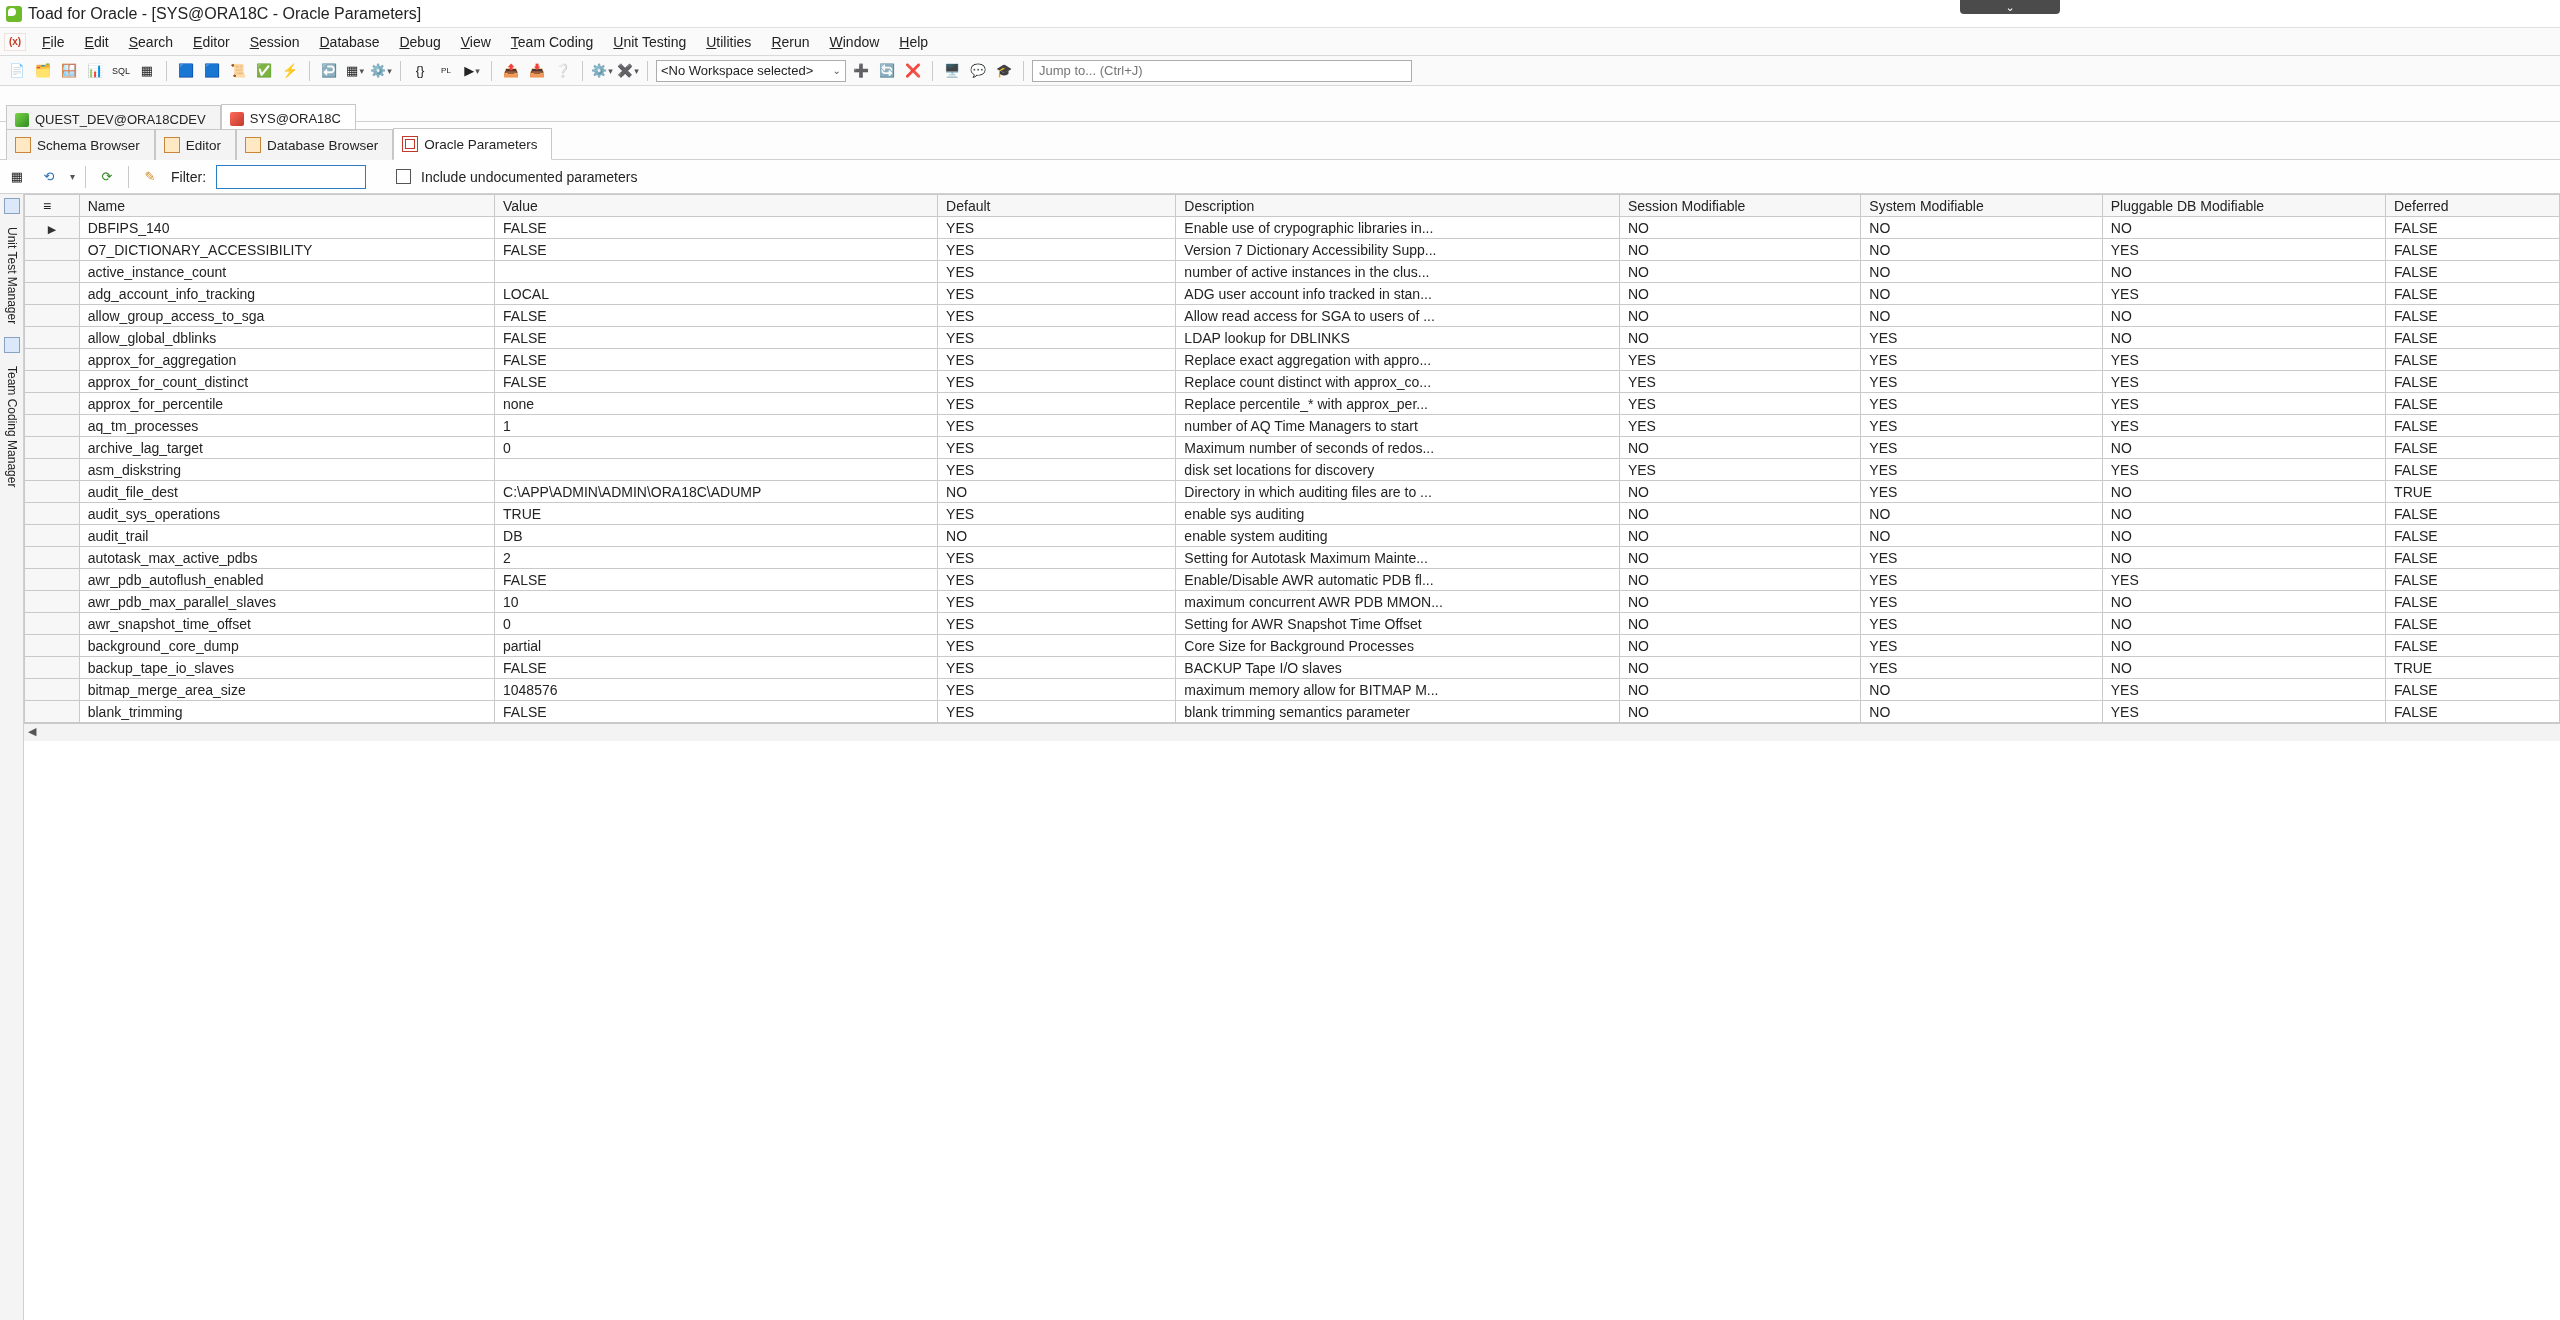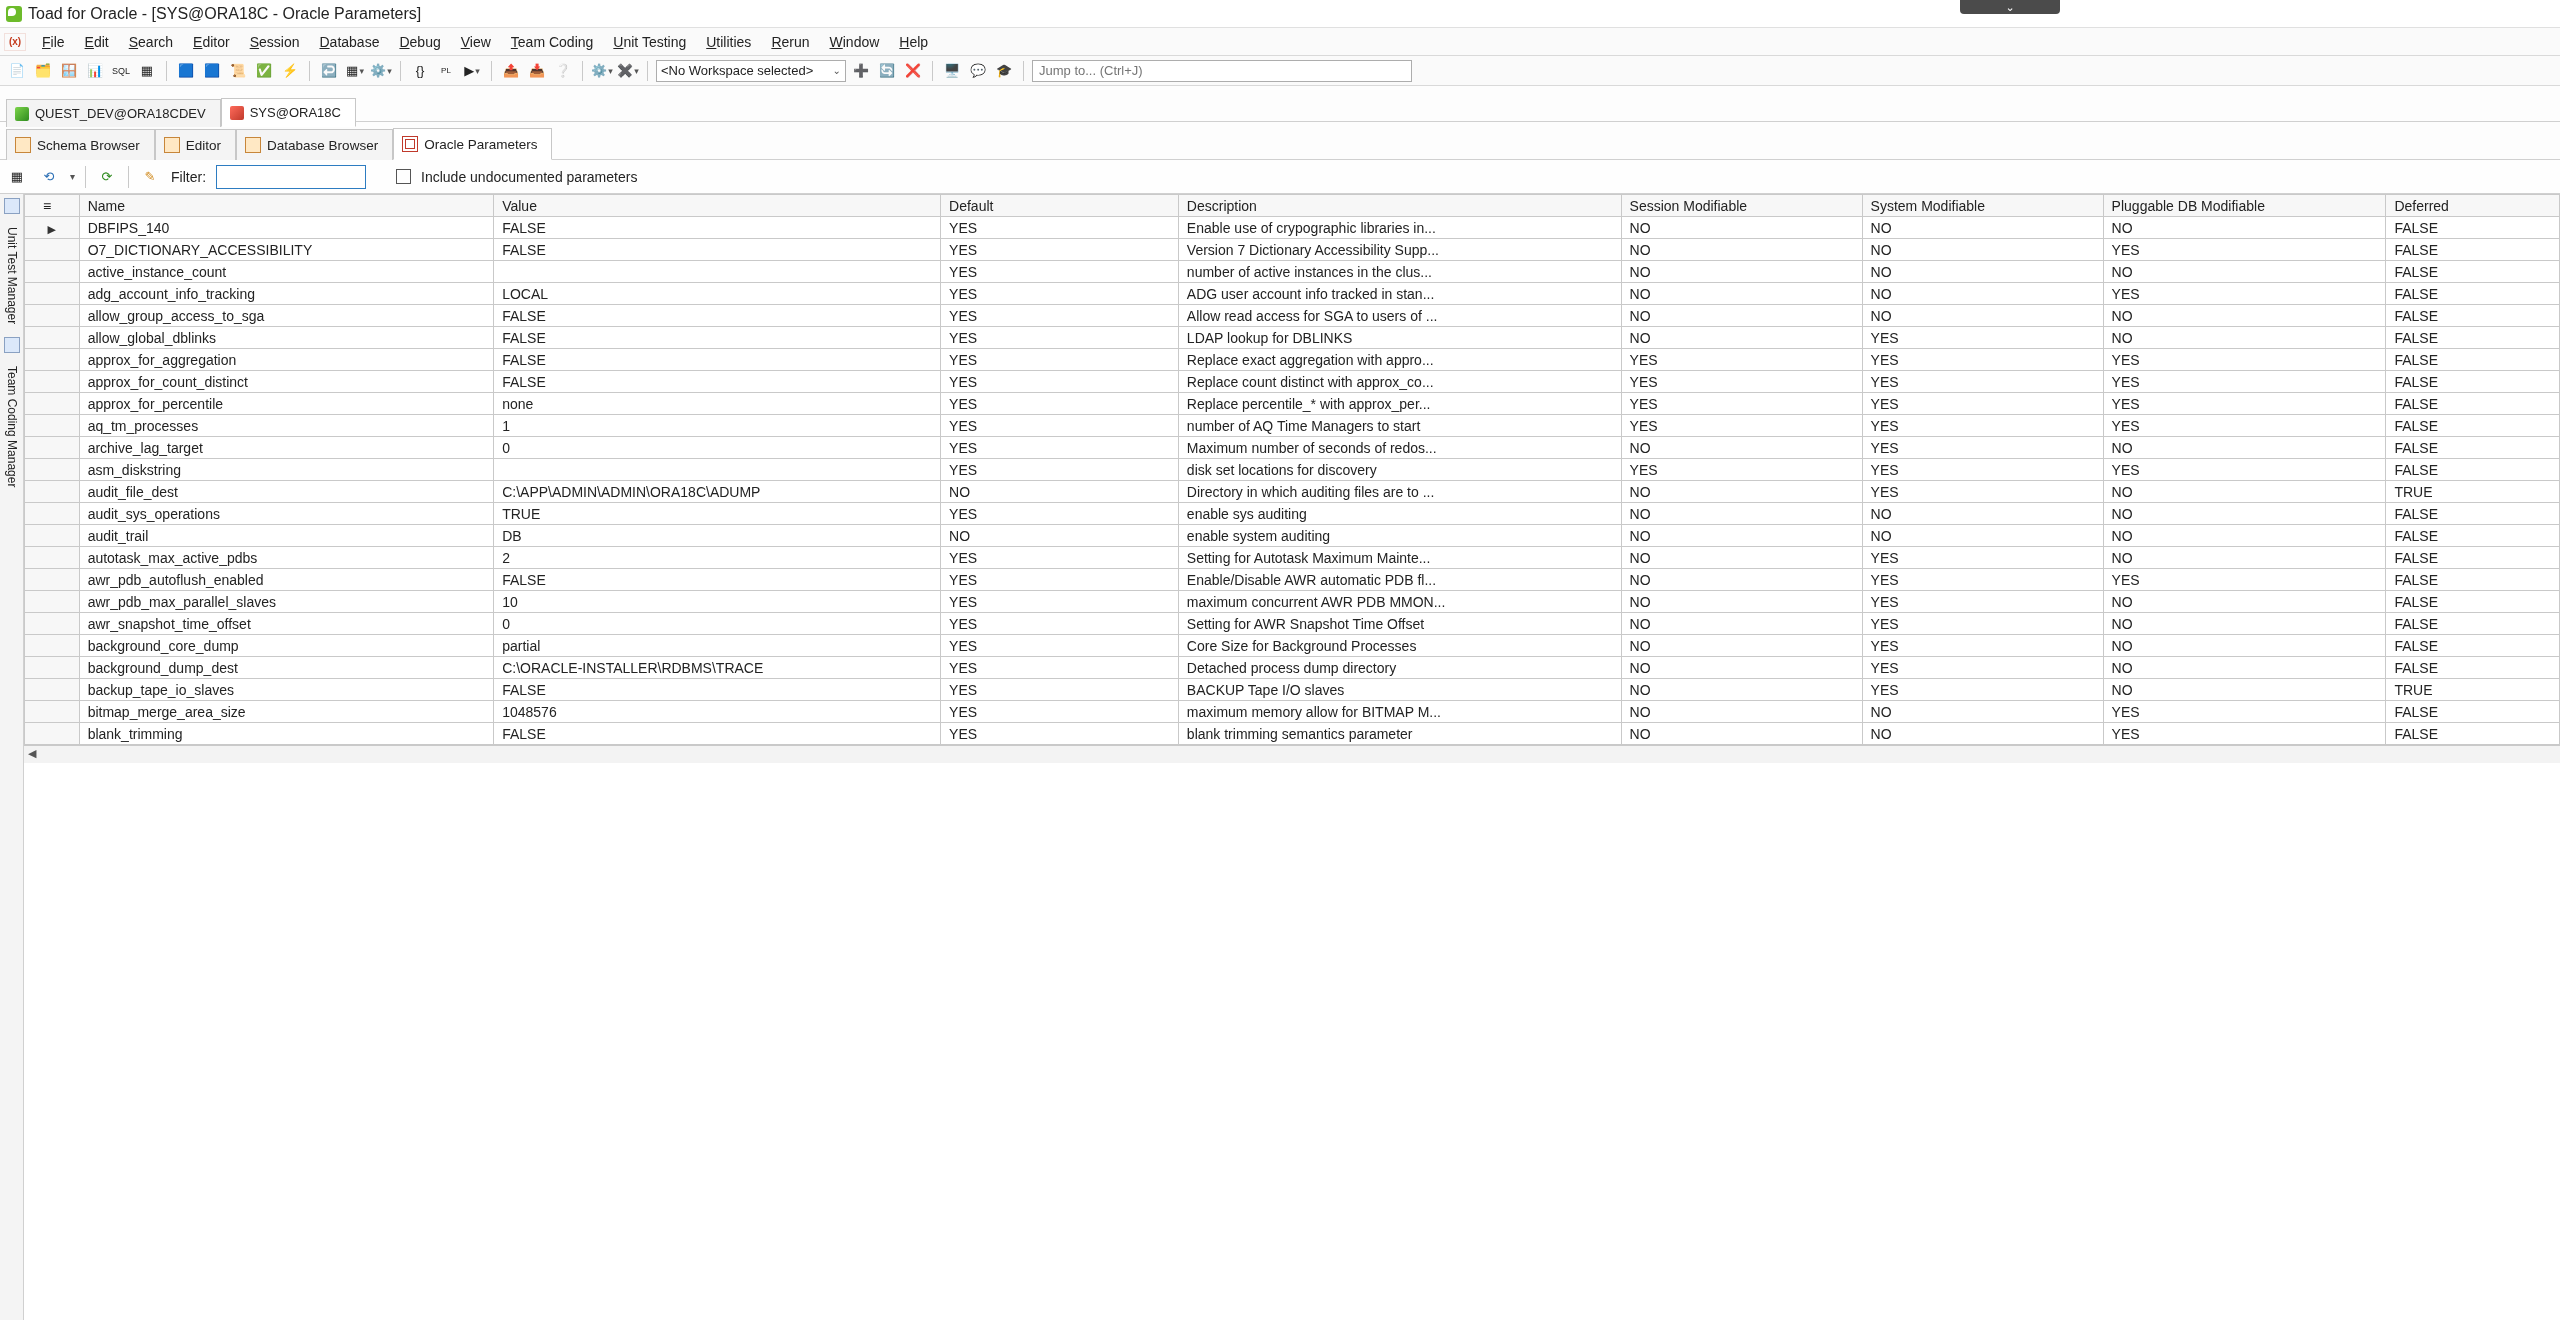--- a/index.html
+++ b/index.html
@@ -76,21 +76,21 @@
   
   .conn-tabs{
     height:36px; background:#fdfdfd; border-bottom:1px solid #d0d0d0;
     display:flex; align-items:flex-end; padding:0 6px; gap:0;
   }
   .conn-tab{
     display:flex; align-items:center; gap:6px;
     padding:6px 14px 6px 8px;
     border:1px solid #c7c7c7; border-bottom:none;
     background:#f4f4f4;
-    position:relative; top:6px; font-size:13px;
+    position:relative; top:12px; font-size:13px;
     cursor:pointer;
   }
   .conn-tab.active{ background:#fff; border-bottom:1px solid #fff; font-weight:500;}
   .conn-tab .dot{ width:14px;height:14px;display:inline-block; }
   .conn-tab .dot.green{ background:linear-gradient(135deg,#7cd44a,#2e8b1e); border-radius:2px;}
   .conn-tab .dot.red{ background:linear-gradient(135deg,#ff6b5b,#c0392b); border-radius:2px;}
   
   .doc-tabs{
     height:38px; background:#fdfdfd; border-bottom:1px solid #d0d0d0;
     display:flex; align-items:flex-end; padding:0 6px; gap:0;
@@ -533,31 +533,20 @@
             <td>partial</td>
             <td>YES</td>
             <td>Core Size for Background Processes</td>
             <td>NO</td>
             <td>YES</td>
             <td>NO</td>
             <td>FALSE</td>
           </tr>
           <tr>
             <td class="rowhead"></td>
-            <td>background_dump_dest</td>
-            <td>C:\ORACLE-INSTALLER\RDBMS\TRACE</td>
-            <td>YES</td>
-            <td>Detached process dump directory</td>
-            <td>NO</td>
-            <td>YES</td>
-            <td>NO</td>
-            <td>FALSE</td>
-          </tr>
-          <tr>
-            <td class="rowhead"></td>
             <td>backup_tape_io_slaves</td>
             <td>FALSE</td>
             <td>YES</td>
             <td>BACKUP Tape I/O slaves</td>
             <td>NO</td>
             <td>YES</td>
             <td>NO</td>
             <td>TRUE</td>
           </tr>
           <tr>

